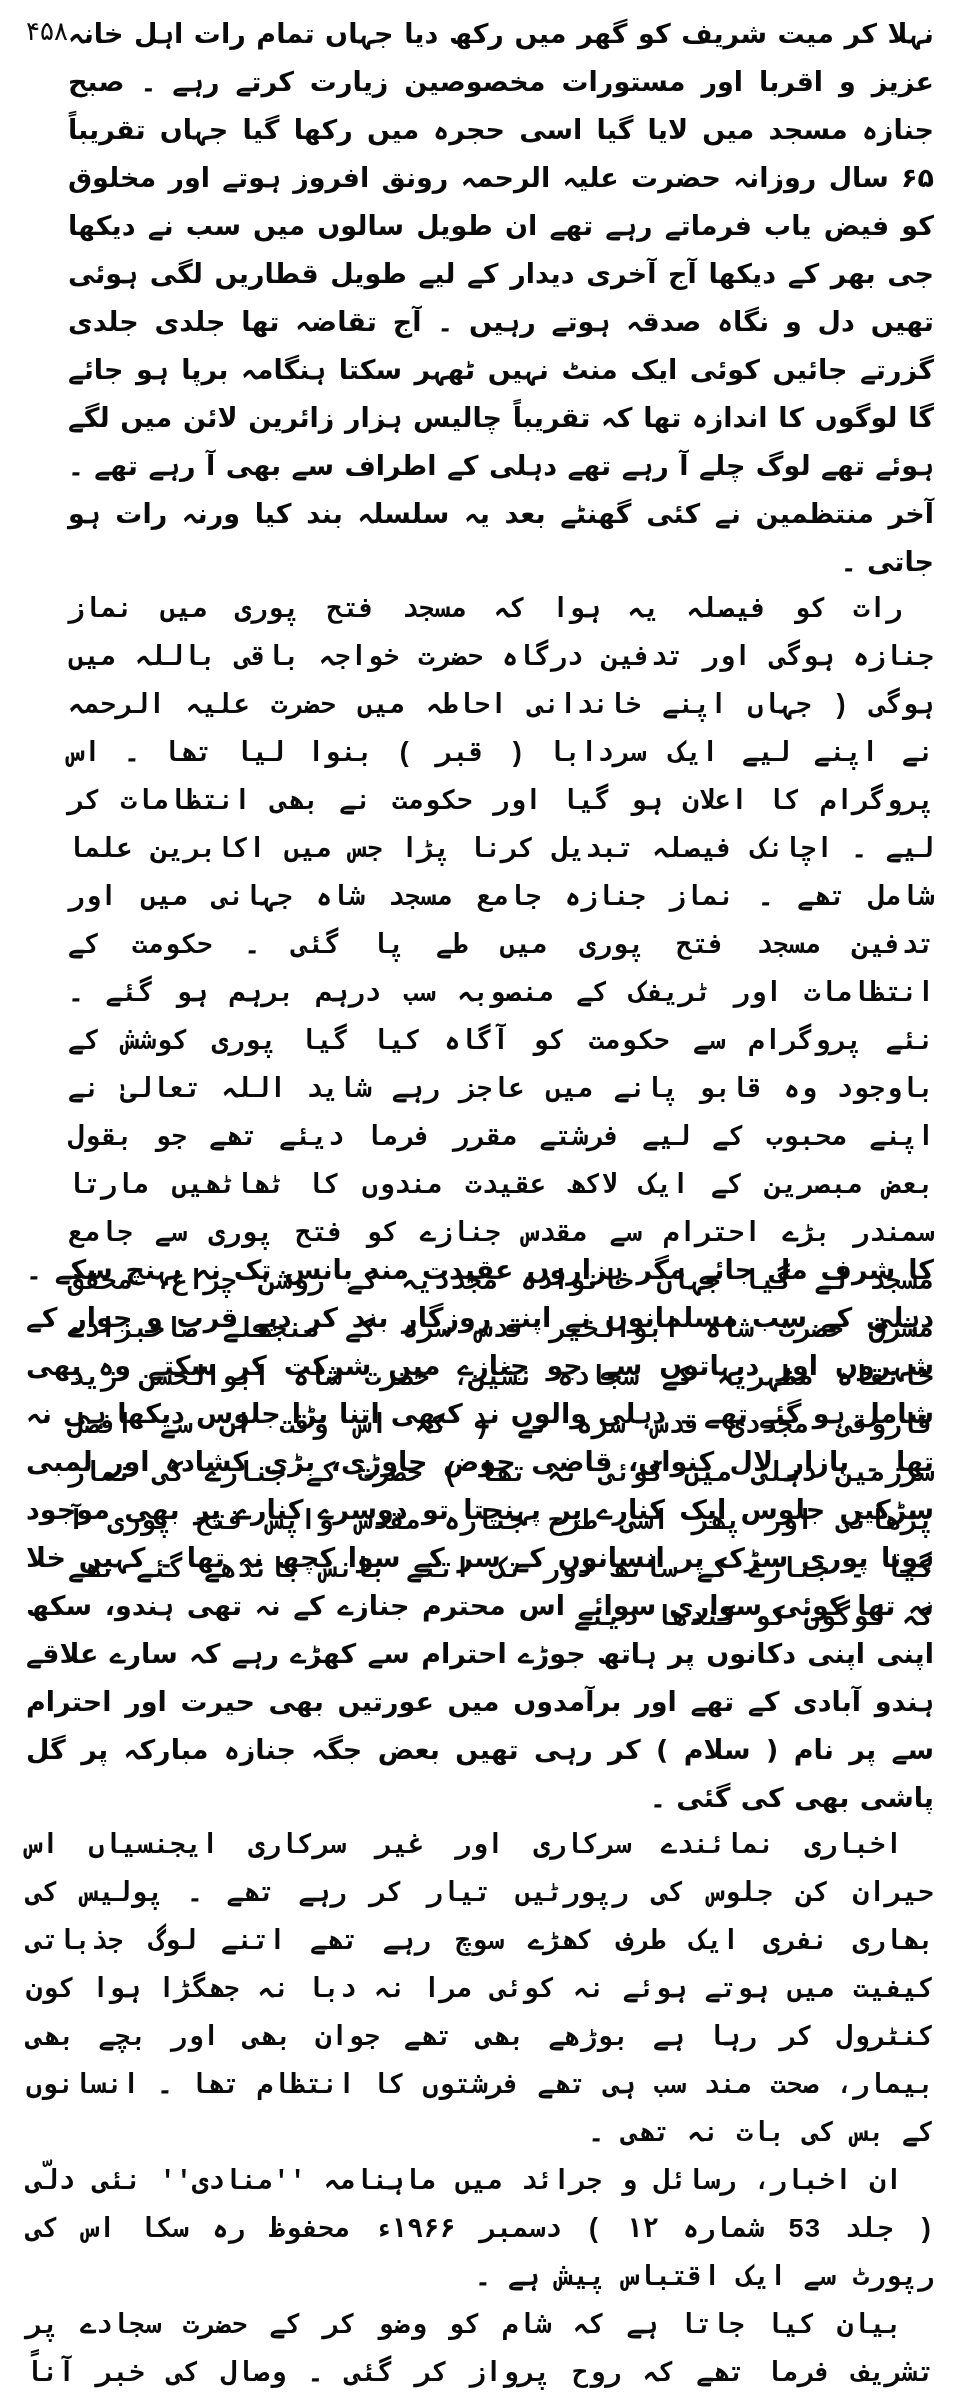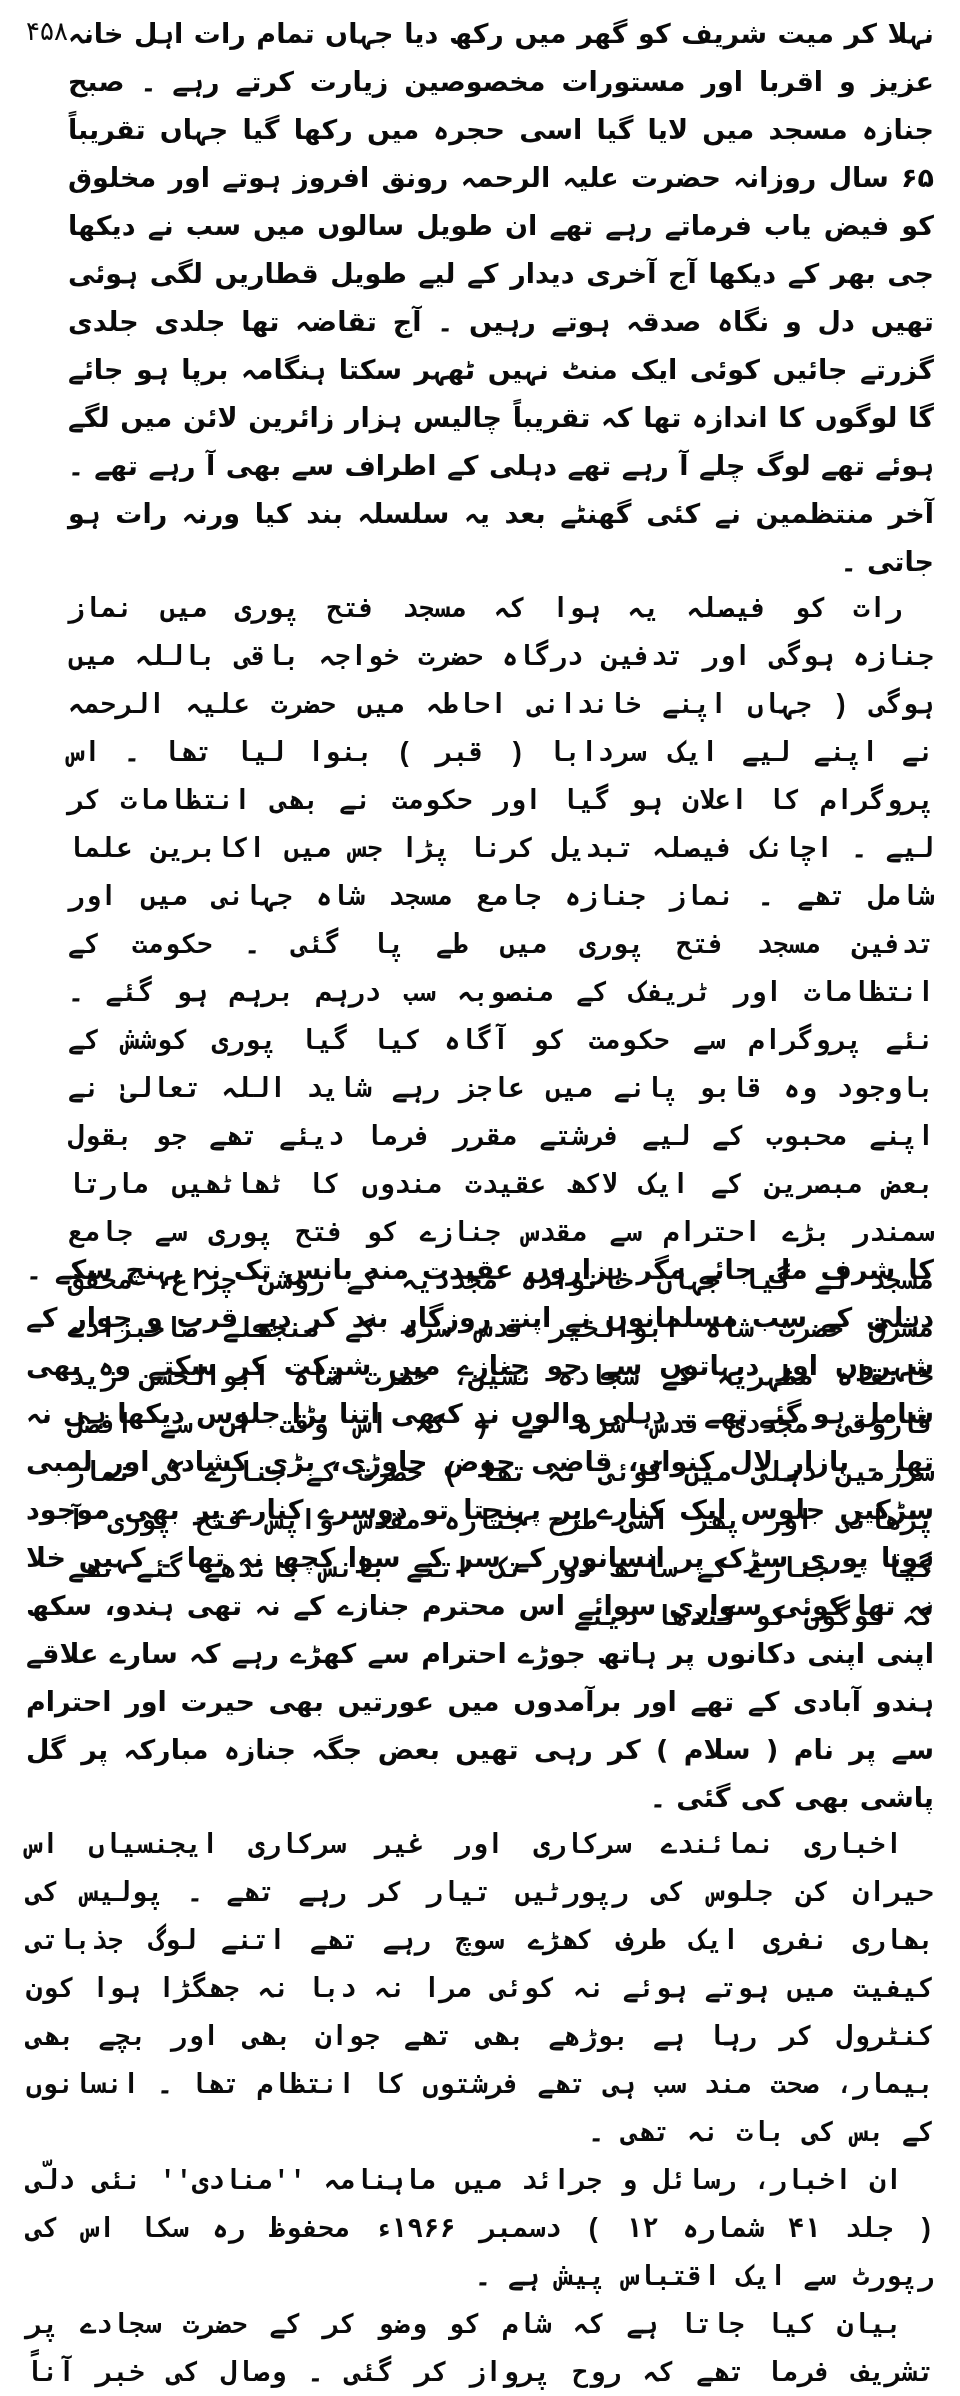--- a/index.html
+++ b/index.html
@@ -66,17 +66,17 @@
     <p class="para">نہلا کر میت شریف کو گھر میں رکھ دیا جہاں تمام رات اہل خانہ عزیز و اقربا اور مستورات مخصوصین زیارت کرتے رہے ۔ صبح جنازہ مسجد میں لایا گیا اسی حجرہ میں رکھا گیا جہاں تقریباً ۶۵ سال روزانہ حضرت علیہ الرحمہ رونق افروز ہوتے اور مخلوق کو فیض یاب فرماتے رہے تھے ان طویل سالوں میں سب نے دیکھا جی بھر کے دیکھا آج آخری دیدار کے لیے طویل قطاریں لگی ہوئی تھیں دل و نگاہ صدقہ ہوتے رہیں ۔ آج تقاضہ تھا جلدی جلدی گزرتے جائیں کوئی ایک منٹ نہیں ٹھہر سکتا ہنگامہ برپا ہو جائے گا لوگوں کا اندازہ تھا کہ تقریباً چالیس ہزار زائرین لائن میں لگے ہوئے تھے لوگ چلے آ رہے تھے دہلی کے اطراف سے بھی آ رہے تھے ۔ آخر منتظمین نے کئی گھنٹے بعد یہ سلسلہ بند کیا ورنہ رات ہو جاتی ۔</p>
     <p class="para indent">رات کو فیصلہ یہ ہوا کہ مسجد فتح پوری میں نماز جنازہ ہوگی اور تدفین درگاہ حضرت خواجہ باقی باللہ میں ہوگی ( جہاں اپنے خاندانی احاطہ میں حضرت علیہ الرحمہ نے اپنے لیے ایک سردابا ( قبر ) بنوا لیا تھا ۔ اس پروگرام کا اعلان ہو گیا اور حکومت نے بھی انتظامات کر لیے ۔ اچانک فیصلہ تبدیل کرنا پڑا جس میں اکابرین علما شامل تھے ۔ نماز جنازہ جامع مسجد شاہ جہانی میں اور تدفین مسجد فتح پوری میں طے پا گئی ۔ حکومت کے انتظامات اور ٹریفک کے منصوبہ سب درہم برہم ہو گئے ۔ نئے پروگرام سے حکومت کو آگاہ کیا گیا پوری کوشش کے باوجود وہ قابو پانے میں عاجز رہے شاید اللہ تعالیٰ نے اپنے محبوب کے لیے فرشتے مقرر فرما دیئے تھے جو بقول بعض مبصرین کے ایک لاکھ عقیدت مندوں کا ٹھاٹھیں مارتا سمندر بڑے احترام سے مقدس جنازے کو فتح پوری سے جامع مسجد لے گیا جہاں خانوادہ مجددیہ کے روشن چراغ، محقق مشرق حضرت شاہ ابوالخیر قدس سرہ کے منجھلے صاحبزادے خانقاہ مظہریہ کے سجادہ نشین، حضرت شاہ ابوالحسن زید فاروقی مجددی قدس سرہ نے ( کہ اس وقت ان سے افضل سرزمین دہلی میں کوئی نہ تھا ) حضرت کے جنازے کی نماز پڑھائی اور پھر اسی طرح جنازہ مقدس واپس فتح پوری آ گیا ۔ جنازے کے ساتھ دور تک اتنے بانس باندھے گئے تھے کہ لوگوں کو کندھا دینے</p>
   </div>
   <div class="page-number">۴۵۸</div>
 </div>
 
 <div class="book-page page-2">
   <div class="text-column">
     <p class="para">کا شرف مل جائے مگر ہزاروں عقیدت مند بانس تک نہ پہنچ سکے ۔ دہلی کے سب مسلمانوں نے اپنے روزگار بند کر دیے قرب و جوار کے شہروں اور دیہاتوں سے جو جنازے میں شرکت کر سکتے وہ بھی شامل ہو گئے تھے ۔ دہلی والوں نے کبھی اتنا بڑا جلوس دیکھا ہی نہ تھا ۔ بازار لال کنواں، قاضی حوض چاوڑی، بڑی کشادہ اور لمبی سڑکیں جلوس ایک کنارے پر پہنچتا تو دوسرے کنارے پر بھی موجود ہوتا پوری سڑک پر انسانوں کے سر کے سوا کچھ نہ تھا ۔ کہیں خلا نہ تھا کوئی سواری سوائے اس محترم جنازے کے نہ تھی ہندو، سکھ اپنی اپنی دکانوں پر ہاتھ جوڑے احترام سے کھڑے رہے کہ سارے علاقے ہندو آبادی کے تھے اور برآمدوں میں عورتیں بھی حیرت اور احترام سے پر نام ( سلام ) کر رہی تھیں بعض جگہ جنازہ مبارکہ پر گل پاشی بھی کی گئی ۔</p>
     <p class="para indent">اخباری نمائندے سرکاری اور غیر سرکاری ایجنسیاں اس حیران کن جلوس کی رپورٹیں تیار کر رہے تھے ۔ پولیس کی بھاری نفری ایک طرف کھڑے سوچ رہے تھے اتنے لوگ جذباتی کیفیت میں ہوتے ہوئے نہ کوئی مرا نہ دبا نہ جھگڑا ہوا کون کنٹرول کر رہا ہے بوڑھے بھی تھے جوان بھی اور بچے بھی بیمار، صحت مند سب ہی تھے فرشتوں کا انتظام تھا ۔ انسانوں کے بس کی بات نہ تھی ۔</p>
-    <p class="para indent">ان اخبار، رسائل و جرائد میں ماہنامہ ''منادی'' نئی دلّی ( جلد ۴۱ شمارہ ۱۲ ) دسمبر ۱۹۶۶ء محفوظ رہ سکا اس کی رپورٹ سے ایک اقتباس پیش ہے ۔</p>
+    <p class="para indent">ان اخبار، رسائل و جرائد میں ماہنامہ ''منادی'' نئی دلّی ( جلد 53 شمارہ ۱۲ ) دسمبر ۱۹۶۶ء محفوظ رہ سکا اس کی رپورٹ سے ایک اقتباس پیش ہے ۔</p>
     <p class="para indent">بیان کیا جاتا ہے کہ شام کو وضو کر کے حضرت سجادے پر تشریف فرما تھے کہ روح پرواز کر گئی ۔ وصال کی خبر آناً فاناً ساری دلّی میں پھیل گئی ۔ دوسرے دن صبح نو بجے نماز جنازہ کا اعلان ہوا تھا اور خیال تھا کہ درگاہ حضرت خواجہ باقی باللہ صاحب میں تدفین ہوگی لیکن مجمع کی کثرت کی وجہ سے سارے انتظامات درہم برہم ہو گئے اور ہزارہا کا مجمع حضرت کے جنازے کو کندھوں پر اُٹھائے جامع مسجد کی طرف لے چلا ۔ بڑیوں کا کٹھہرہ، فراشخانہ، لال کنواں، سرکنواں، سرکیوالان، حوض قاضی، چاوڑی بازار کے تمام راستے بند ہو گئے ٹریفک پولیس کو بھی سخت دشواریاں پیش آئیں ۔ کندھا دینے</p>
   </div>
 
 </div>
 
 </body></html>

